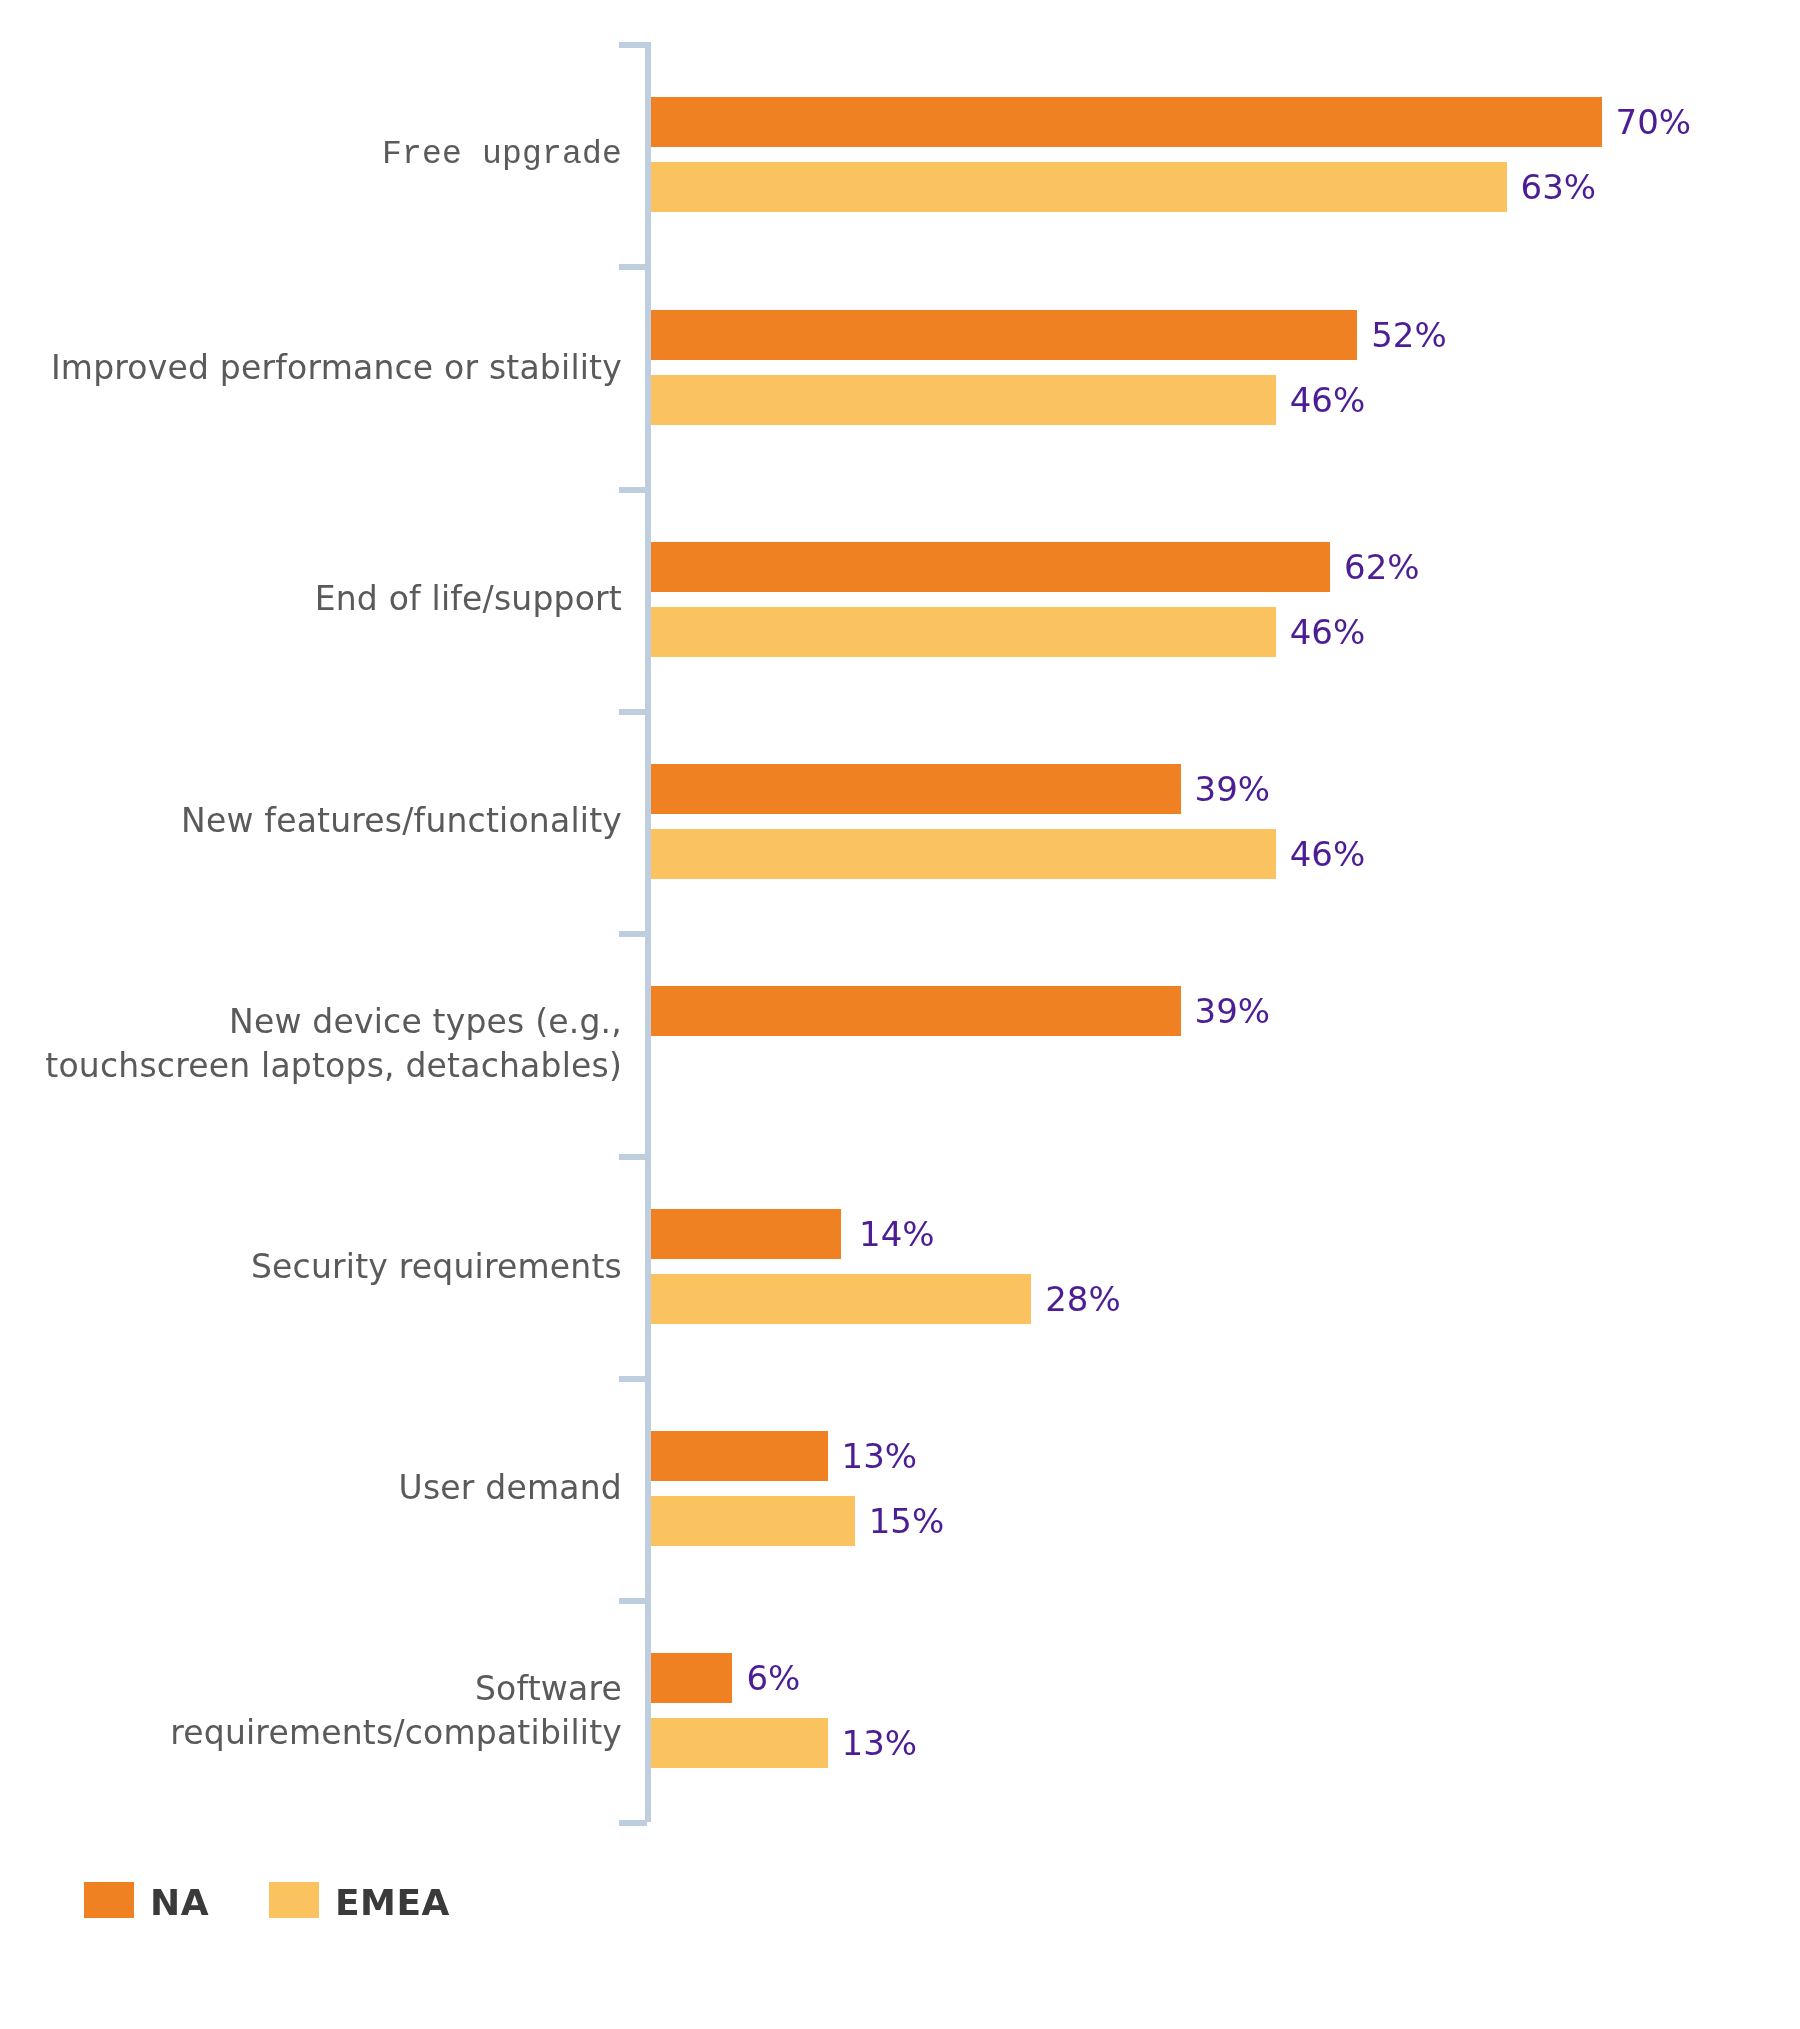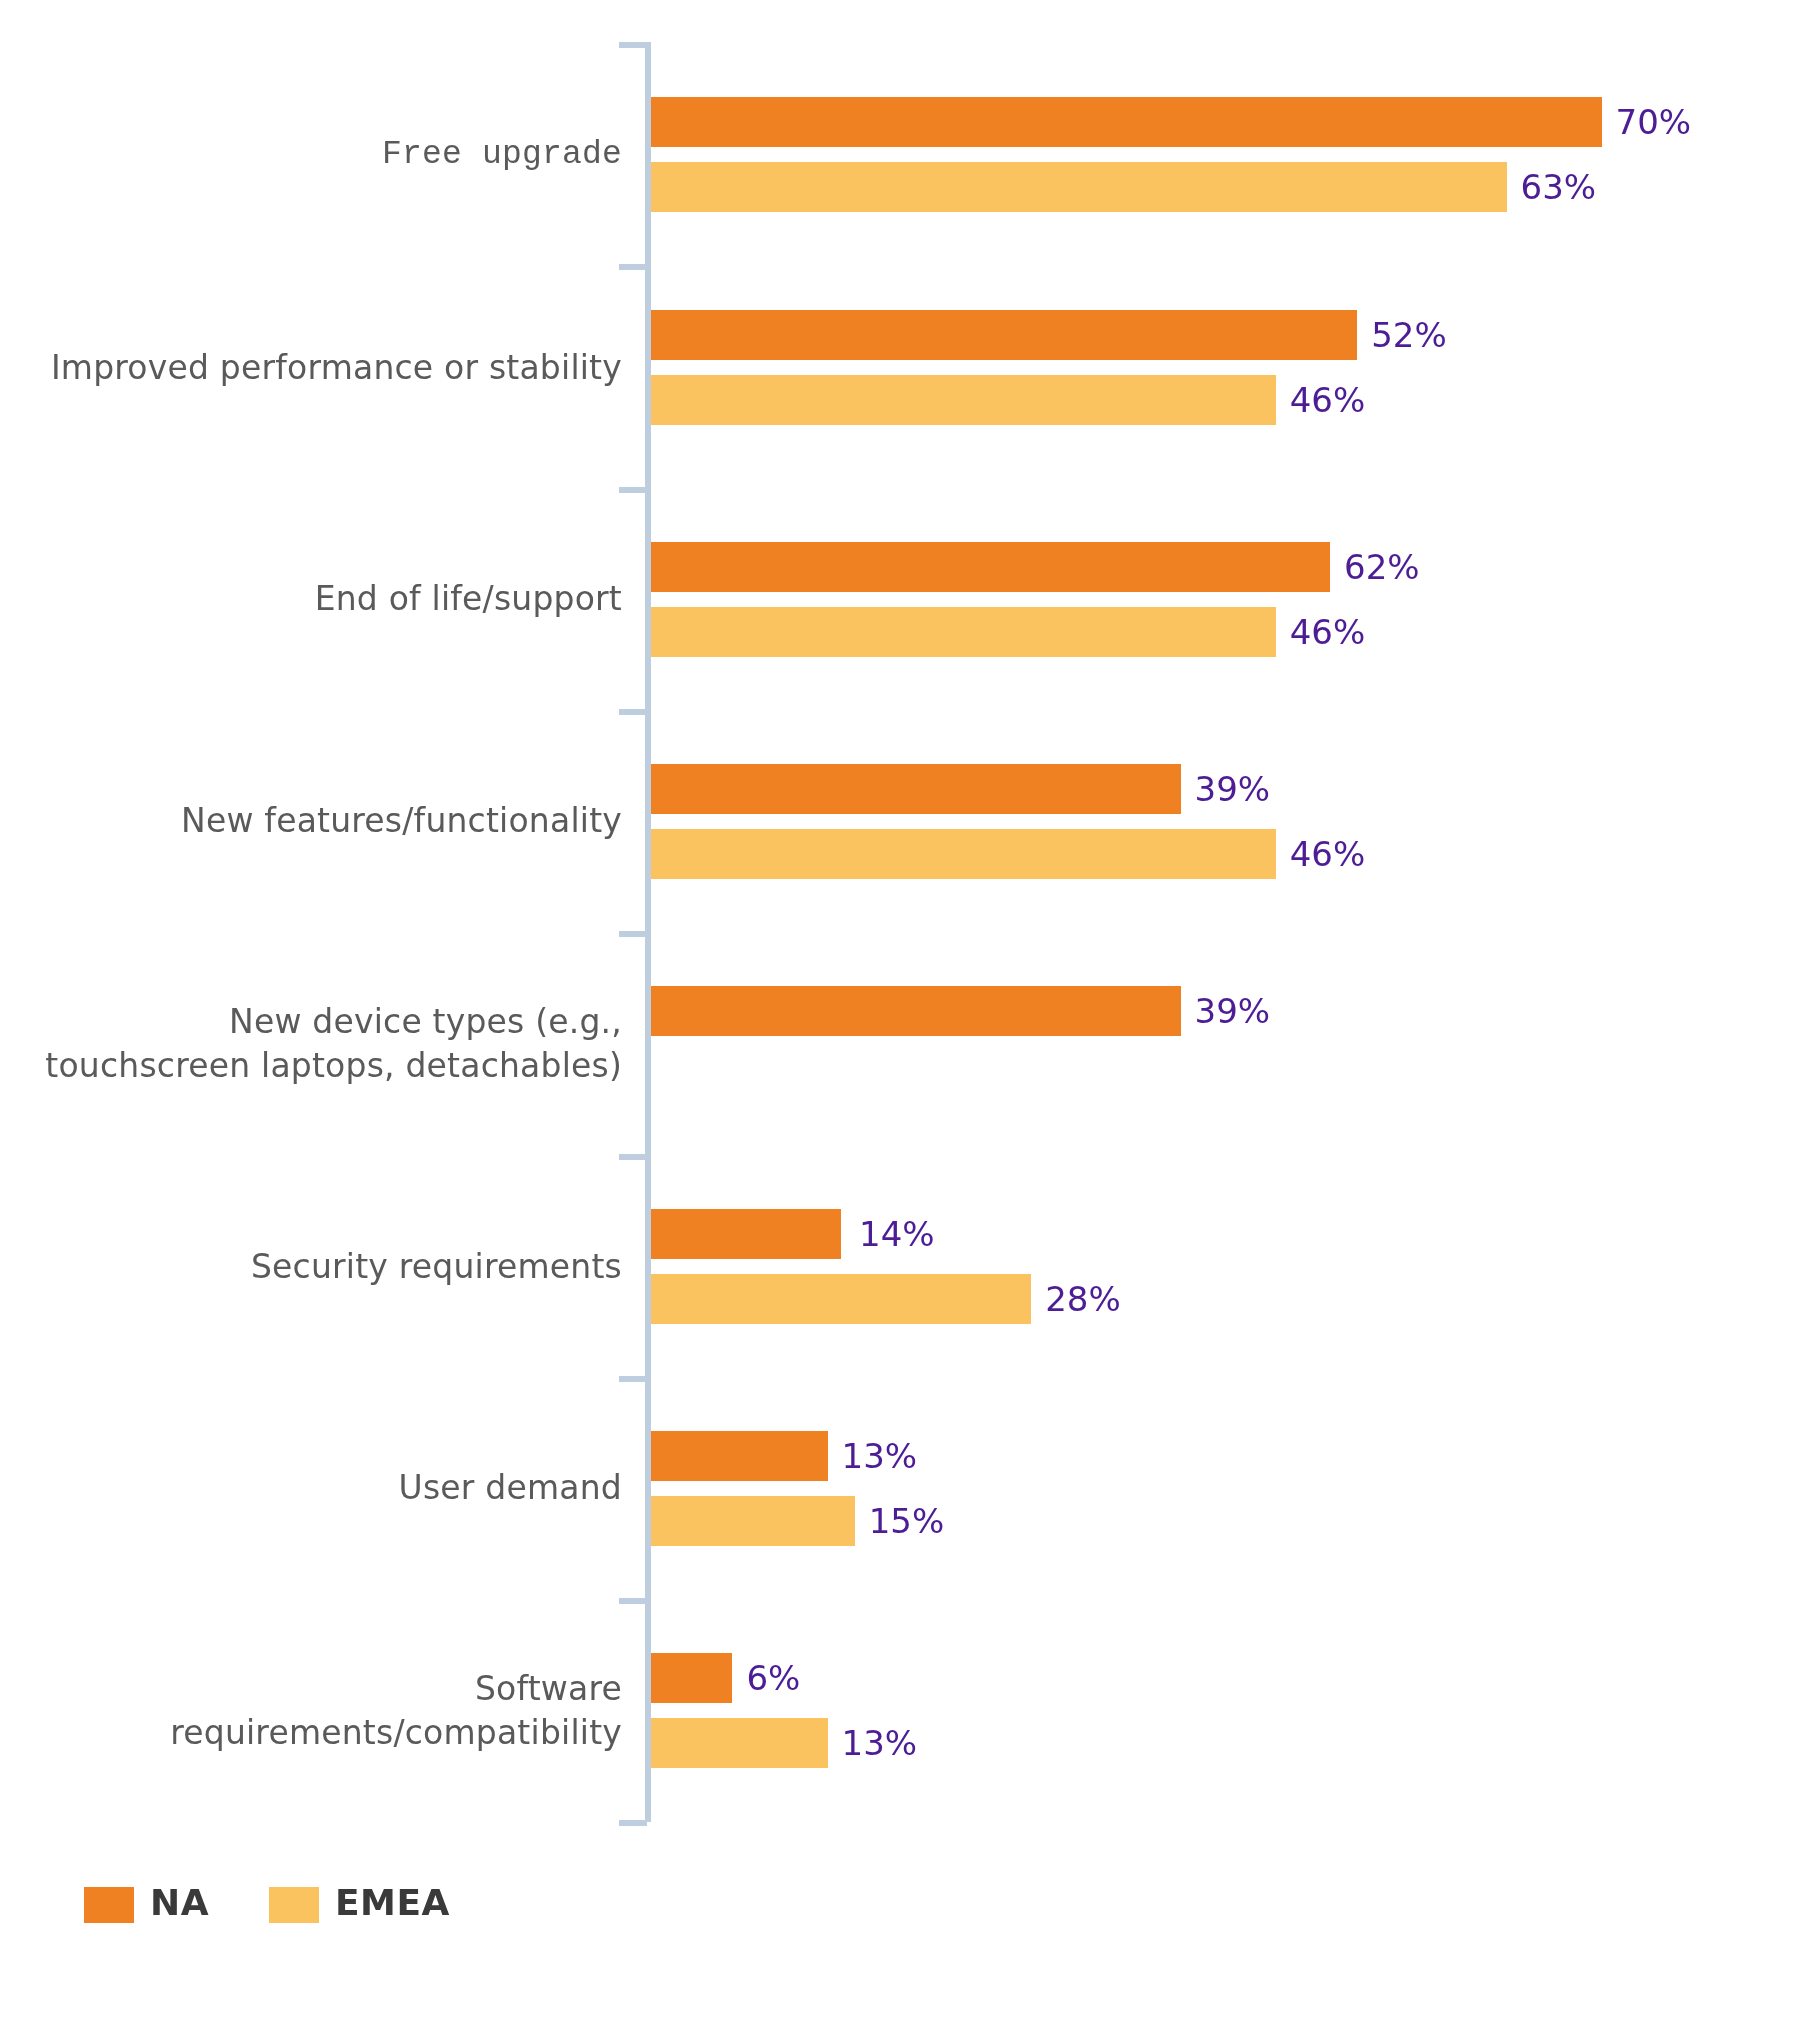--- a/index.html
+++ b/index.html
@@ -99,21 +99,21 @@
   .legend {
     position: absolute;
     left: 84px;
     top: 1882px;
     display: flex;
     align-items: center;
     gap: 60px;
   }
   .legend-item {
     display: flex;
-    align-items: flex-end;
+    align-items: flex-start;
     gap: 16px;
   }
   .legend-swatch {
     width: 50px;
     height: 36px;
     flex: none;
   }
   .legend-label {
     color: #3A3A3A;
     font-size: 36px;

